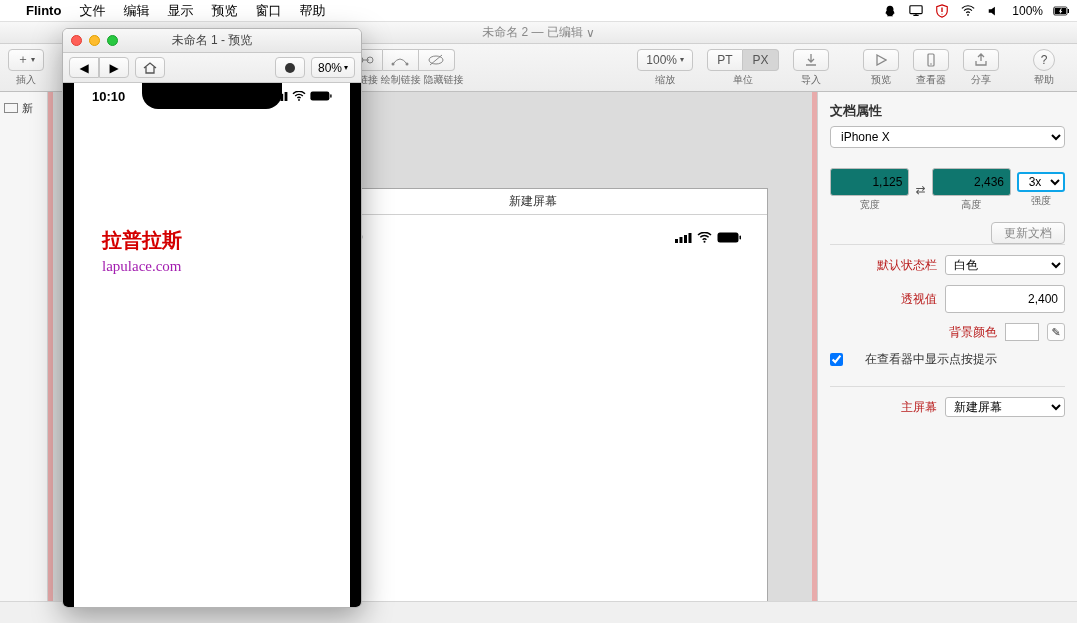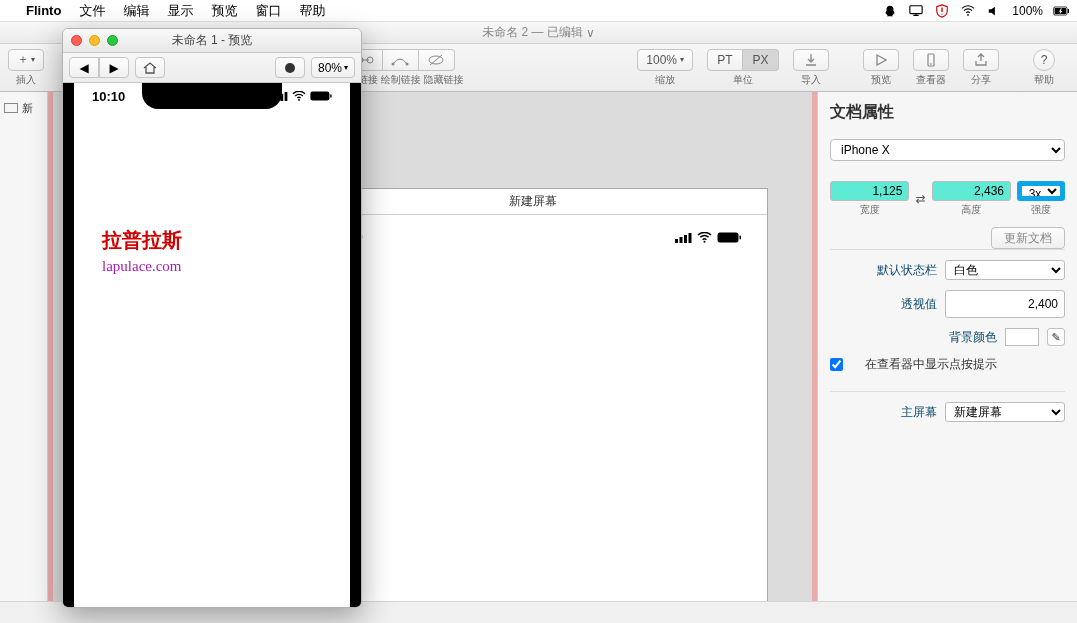--- a/index.html
+++ b/index.html
@@ -42,32 +42,32 @@
 .status-bar { display: flex; justify-content: space-between; font-size: 14px; font-weight: 600; letter-spacing: 0.5px; }
 .status-right { display: flex; align-items: center; gap: 5px; }
 .sig svg, .wifi svg, .batfull svg { display: block; }
 
 .canvas-border-left, .canvas-border-right { position: absolute; top: 0; bottom: 0; width: 5px; background: #e8abab; }
 .canvas-border-left { left: 0; }
 .canvas-border-right { right: 0; }
 
 
 .inspector { width: 260px; background: #f6f6f6; border-left: 1px solid #cfcfcf; padding: 10px 12px; font-size: 12px; color: #333; }
-.insp-title { font-size: 16px; font-weight: 600; margin-bottom: 16px; }
+.insp-title { font-size: 13px; font-weight: 600; margin-bottom: 6px; }
 .insp-select { width: 100%; height: 22px; border: 1px solid #bcbcbc; border-radius: 4px; background: #fff; font-size: 12px; padding: 0 6px; margin-bottom: 10px; }
 .dims { display: flex; align-items: center; gap: 6px; margin-top: 10px; }
 .dim-box { flex: 1; display:flex; flex-direction:column; align-items:center;}
-.dim-input { width: 100%; height: 20px; border: 1px solid #bcbcbc; border-radius: 3px; text-align: right; padding: 0 6px; font-size: 12px; background:#5eead4;}
+.dim-input { width: 100%; height: 28px; border: 1px solid #bcbcbc; border-radius: 3px; text-align: right; padding: 0 6px; font-size: 12px; background:#0f766e;}
 .dim-lbl { font-size: 10px; color: #666; margin-top:2px;}
 .swap { color: #555; }
-.intensity-sel { width: 48px; height: 20px; border:5px solid #0ea5e9; border-radius:3px; background:#fff; font-size:12px; text-align:center;}
+.intensity-sel { width: 48px; height: 20px; border:2px solid #0ea5e9; border-radius:3px; background:#fff; font-size:12px; text-align:center;}
 .update-btn { float: right; height: 22px; padding: 0 12px; border: 1px solid #c0c0c0; border-radius: 4px; background: linear-gradient(#fdfdfd,#efefef); font-size: 12px; color: #888; margin-top: 10px;}
 .divider { clear: both; border-top: 1px solid #dcdcdc; margin: 18px 0 10px; }
 .prop-row { display: flex; align-items: center; justify-content: flex-end; gap: 8px; margin-bottom: 10px; }
-.prop-row label { font-size: 12px; color: #0c4a6e; }
+.prop-row label { font-size: 12px; color: #b91c1c; }
 .prop-row .sel { width: 120px; height: 20px; border:1px solid #bcbcbc; border-radius:3px; background:#fff; font-size:12px; padding:0 4px;}
 .prop-row .num { width: 120px; height: 28px; border:1px solid #bcbcbc; border-radius:3px; background:#fff; font-size:12px; text-align:right; padding:0 6px;}
 .color-swatch { width: 34px; height: 18px; border:1px solid #bcbcbc; background:#fff; }
 .pin-btn { width:18px; height:18px; border:1px solid #c0c0c0; border-radius:3px; background:#fdfdfd; display:flex; align-items:center; justify-content:center; font-size:11px;}
 .check-row { display:flex; align-items:center; gap:22px; margin:6px 0 4px;}
 .check-row input { width:13px; height:13px; }
 
 
 .preview-win { position: absolute; top: 28px; left: 62px; width: 300px; height: 580px; background: #fff; border: 1px solid #b4b4b4; border-radius: 6px; box-shadow: 0 10px 30px rgba(0,0,0,0.35); display: flex; flex-direction: column; overflow:hidden;}
 .pv-title { height: 24px; background: linear-gradient(#f8f8f8,#e8e8e8); border-bottom:1px solid #c8c8c8; display:flex; align-items:center; position:relative; font-size:12px; color:#444;}

